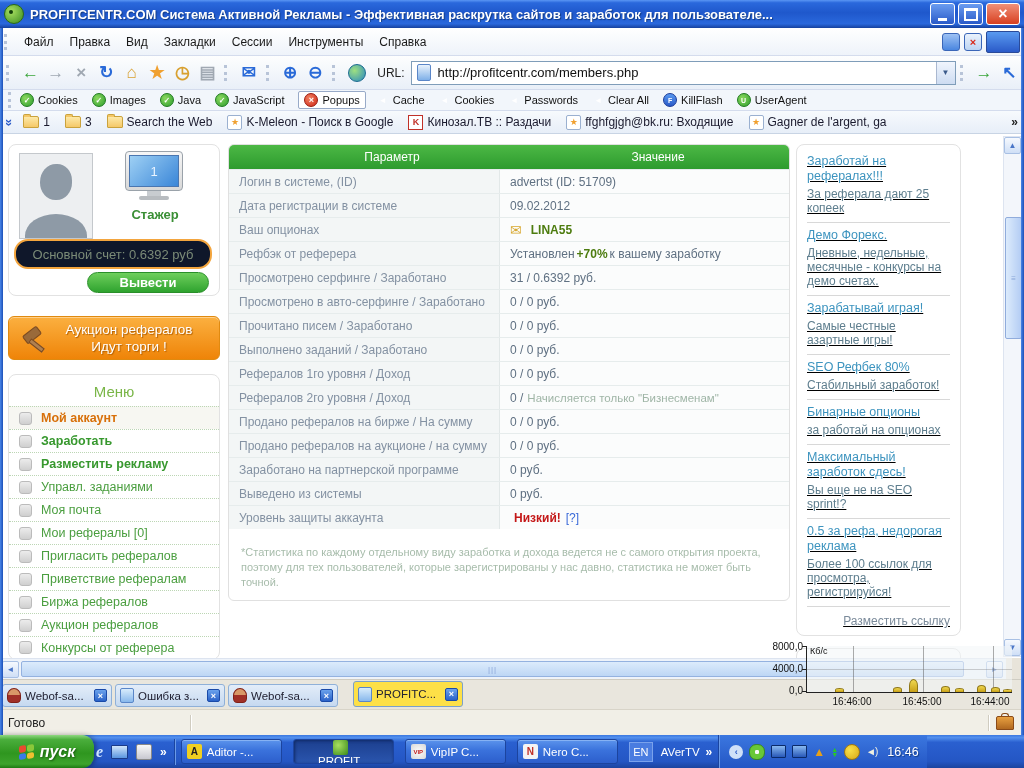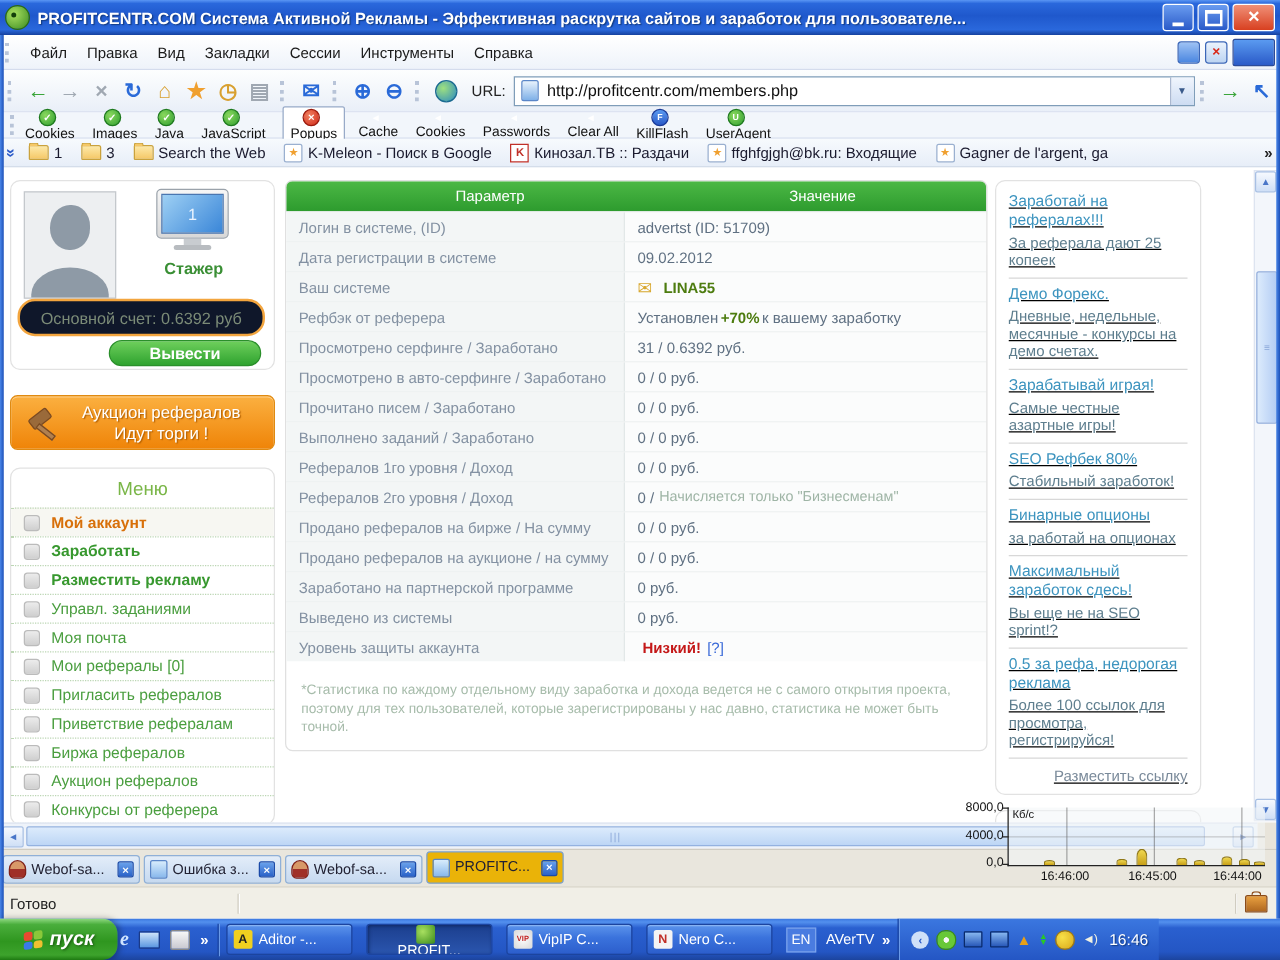--- a/index.html
+++ b/index.html
@@ -42,21 +42,21 @@
   #url-label{font-size:12px;color:#222;margin:0 6px 0 8px;}
   #url-box{width:560px;height:24px;background:#fff;border:1px solid #7f9db9;display:flex;align-items:center;box-sizing:border-box;}
   .page-ic{width:12px;height:15px;background:linear-gradient(#e8f2fc,#7fb0e8);border:1px solid #5a86c8;border-radius:2px;margin:0 5px;}
   #url-input{flex:1;border:none;outline:none;font-size:13px;color:#111;font-family:"Liberation Sans",sans-serif;background:transparent;}
   #url-drop{width:18px;height:22px;background:linear-gradient(#f0f5fd,#cddcf2);border-left:1px solid #aab8d0;
     display:flex;align-items:center;justify-content:center;font-size:8px;color:#3a5a8a;}
 
   
   #privacybar{left:0;top:90px;width:1024px;height:21px;box-sizing:border-box;background:#f2f6fb;
     border-bottom:1px solid #d4dced;display:flex;align-items:center;padding-left:4px;font-size:11px;}
-  .pv{display:flex;align-items:center;margin-right:14px;color:#111;flex-direction:column;}
+  .pv{display:flex;align-items:center;margin-right:14px;color:#111;}
   .pv.pressed{background:#fff;border:1px solid #98aac8;border-radius:2px;padding:1px 5px;margin-right:11px;}
   .pv .ic{width:12px;height:12px;border-radius:50%;margin-right:4px;display:flex;align-items:center;justify-content:center;
     color:#fff;font-size:8px;font-weight:bold;}
   .ic-check{background:radial-gradient(circle at 35% 35%,#8ad85e,#2f9e2f);border:1px solid #1e7a1e;}
   .ic-check::before{content:"\2713";}
   .ic-block{background:radial-gradient(circle at 35% 35%,#f08060,#d02818);border:1px solid #9a1a0c;}
   .ic-block::before{content:"\00D7";font-size:9px;}
   .ic-arrow{color:#4a8ae0;font-size:10px;}
   .ic-arrow::before{content:"\25C4";}
   .ic-flash{border-radius:2px;background:linear-gradient(#5a9af0,#2a5ac8);border:1px solid #1a3a98;}
@@ -159,21 +159,21 @@
   #hs-thumb{position:absolute;left:21px;top:2px;width:943px;height:16px;background:linear-gradient(#dcebfc,#bdd6f5);
     border:1px solid #94b2e0;border-radius:2px;display:flex;align-items:center;justify-content:center;
     color:#8aa6d8;font-size:8px;letter-spacing:1px;box-sizing:border-box;}
   #hs-corner{left:1006px;top:658px;width:18px;height:21px;background:#e8e4da;}
 
   
   #tabbar{left:0;top:679px;width:1024px;height:30px;background:#e9e6dd;border-top:1px solid #cfccc2;
     display:flex;align-items:flex-end;padding:0 2px 2px;box-sizing:border-box;}
   .btab{width:110px;height:23px;display:flex;align-items:center;padding:0 4px;margin-right:3px;
     background:linear-gradient(#e3edf9,#c6d9f0);border:1px solid #8fb0d8;border-radius:3px;font-size:11.5px;color:#223;box-sizing:border-box;}
-  .btab.active{background:#eab308;border-color:#7aa0cc;height:26px;}
+  .btab.active{background:#fde047;border-color:#7aa0cc;height:26px;margin-left:12px;}
   .btab .ttl{flex:1;white-space:nowrap;overflow:hidden;}
   .btab .tic{width:12px;height:13px;margin-right:4px;flex:none;}
   .ic-user{background:linear-gradient(#d89868 0 45%,#a03028 45%);border-radius:50% 50% 30% 30%;border:1px solid #802018;}
   .ic-page{background:linear-gradient(#d8ecfc,#88b8ec);border:1px solid #5a86c8;border-radius:2px;width:10px;}
   .tclose{width:13px;height:13px;background:linear-gradient(#6aa2ec,#2a62c8);border:1px solid #1a4aa8;border-radius:2px;
     color:#fff;font-size:9px;font-weight:bold;display:flex;align-items:center;justify-content:center;margin-left:3px;flex:none;box-sizing:border-box;}
 
   
   #statusbar{left:0;top:709px;width:1024px;height:26px;background:#f1efe7;border-top:1px solid #d8d4c8;
     display:flex;align-items:center;font-size:12px;color:#222;padding:0 8px;box-sizing:border-box;}
@@ -493,21 +493,21 @@
 
               <span>09.02.2012</span>
               <b></b>
               <span></span>
               <span class="muted"></span>
               <span class="red"></span>
               <a class="help"></a>
             </div>
           </div>
           <div class="trow">
-            <div class="tparam">Ваш системе</div>
+            <div class="tparam">Ваш опционах</div>
             <div class="tval">
               <span class="mail-ic show">✉</span>
               <span></span>
               <b>LINA55</b>
               <span></span>
               <span class="muted"></span>
               <span class="red"></span>
               <a class="help"></a>
             </div>
           </div>

